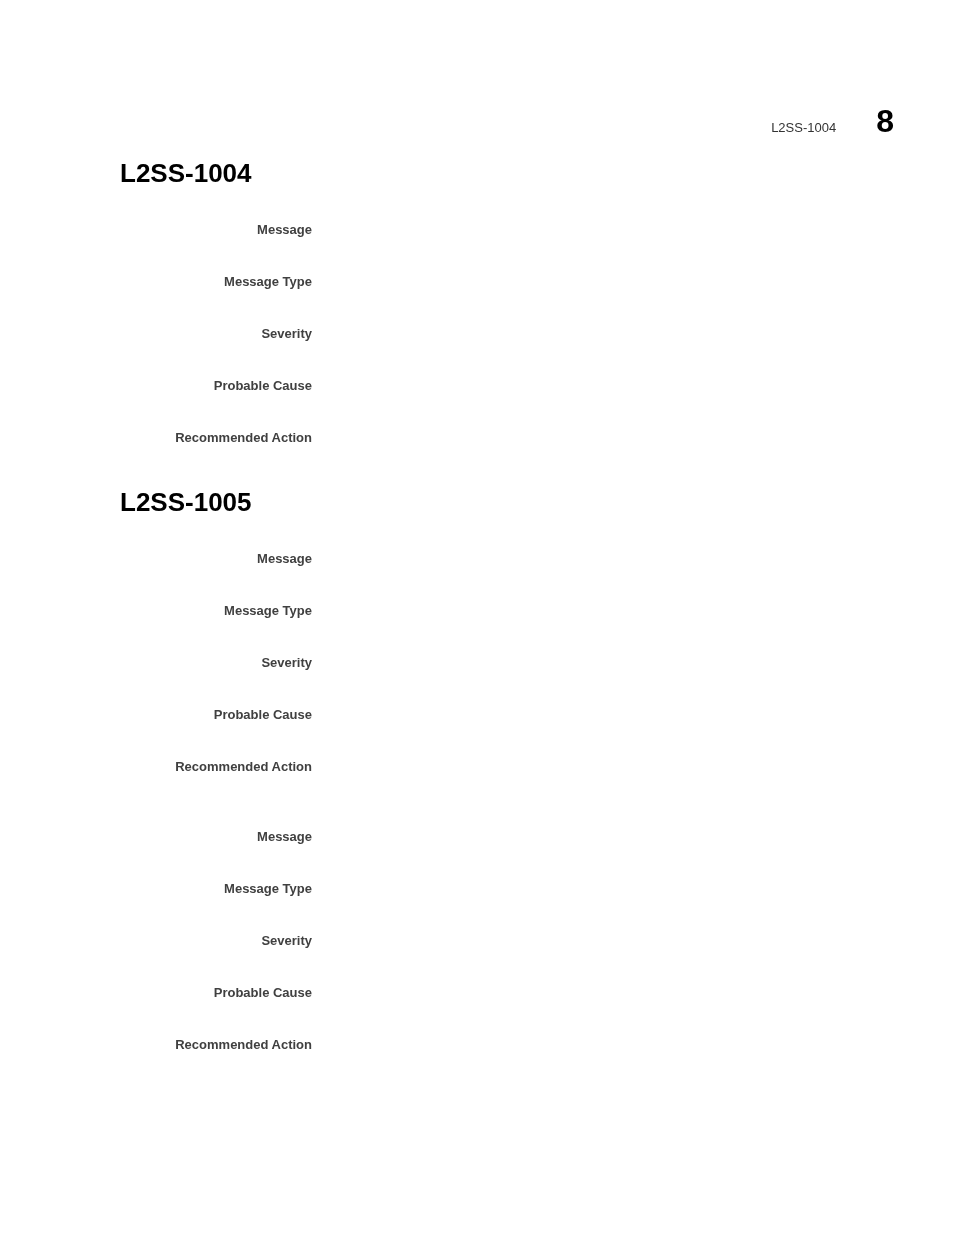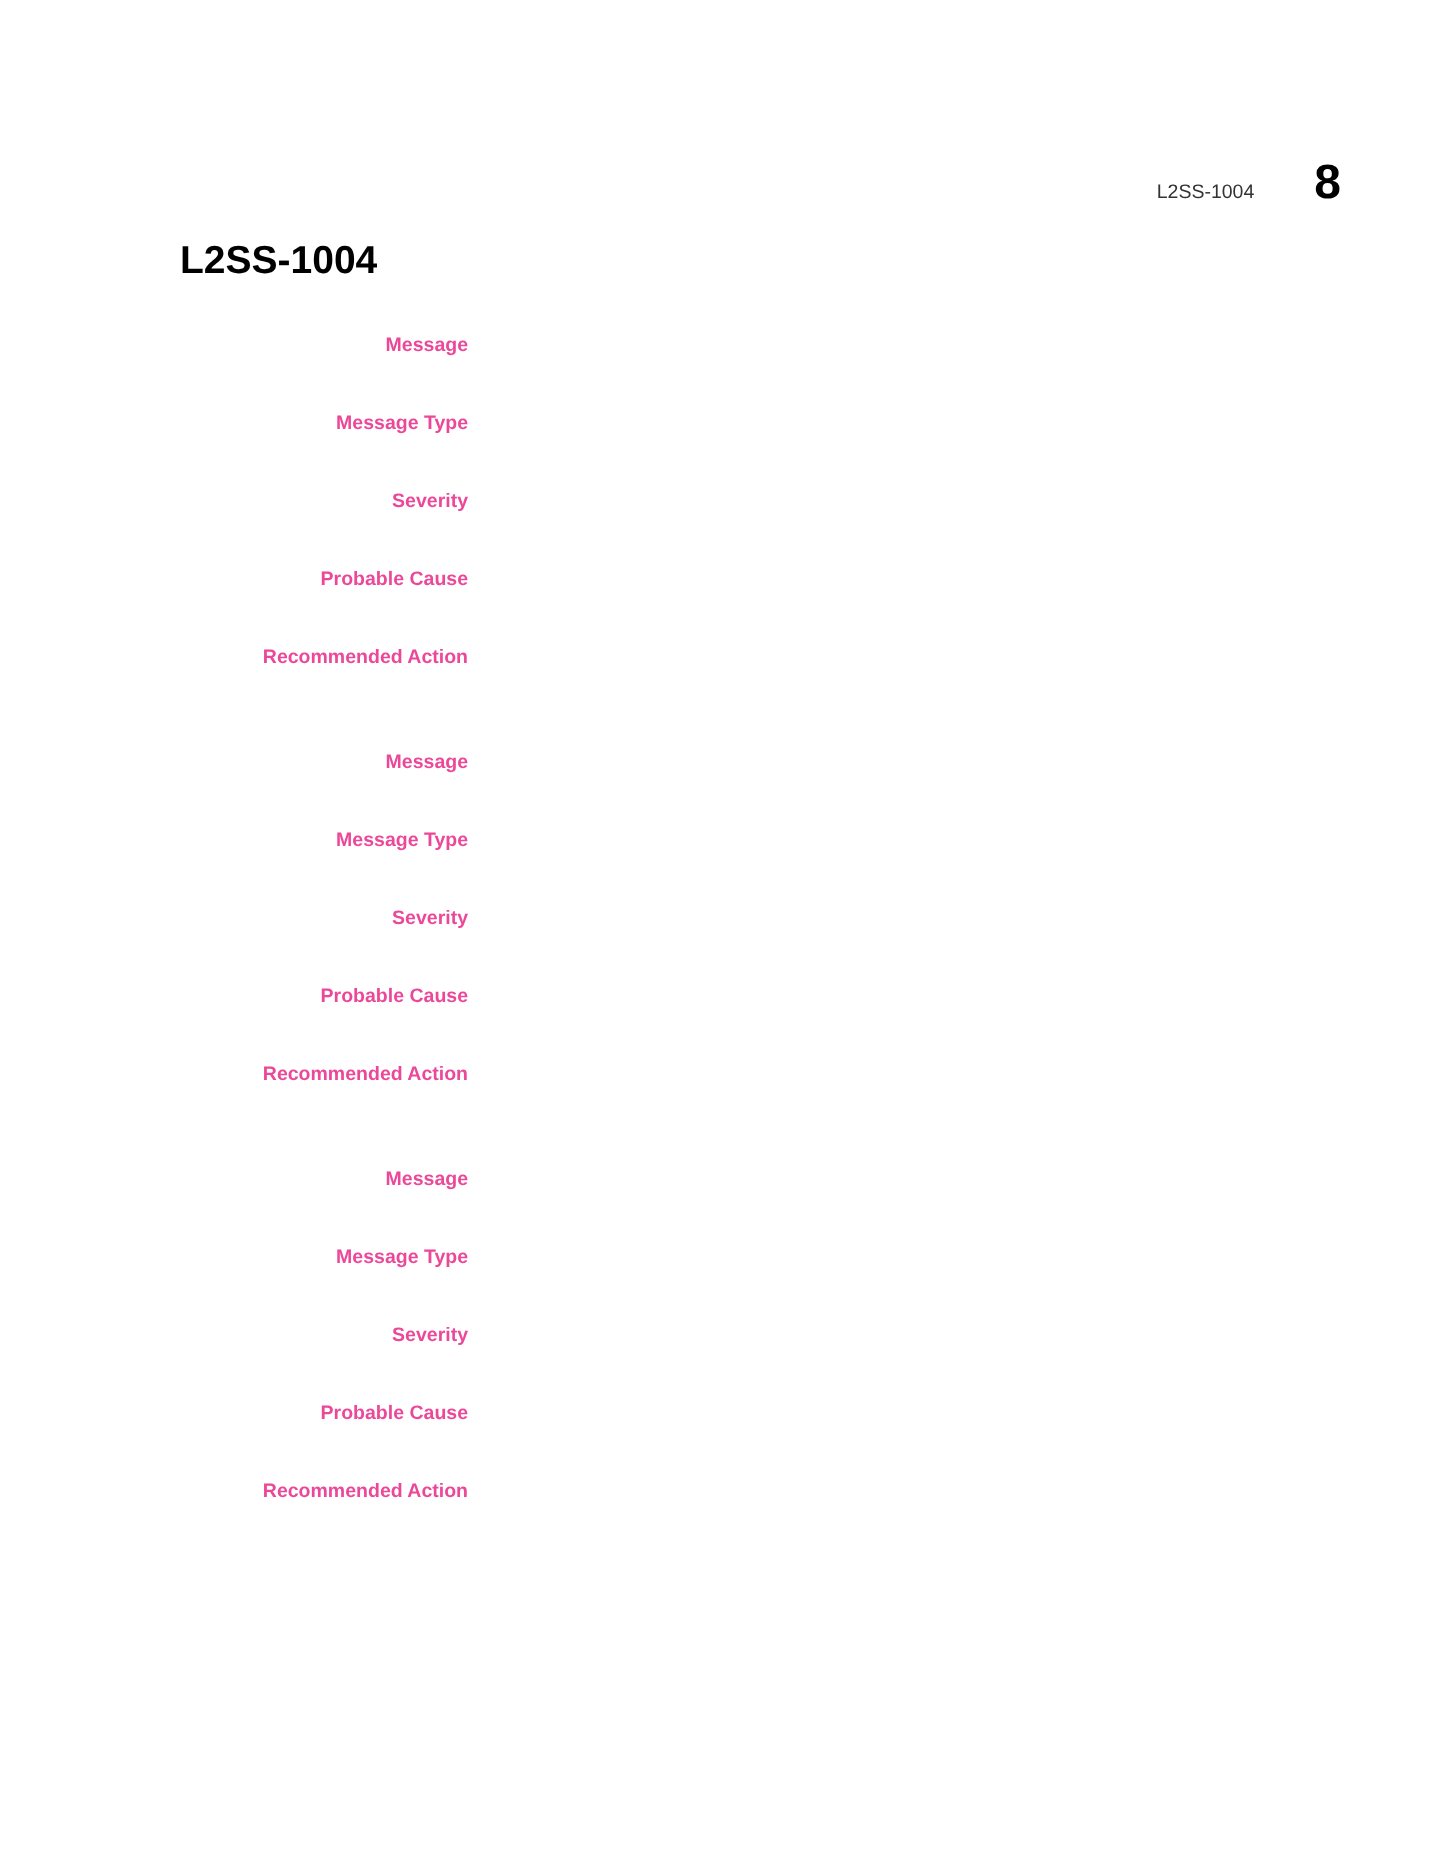--- a/index.html
+++ b/index.html
@@ -59,21 +59,21 @@
     }
 
     .field-label {
       width: 200px;
       min-width: 200px;
       text-align: right;
       font-size: 13px;
       font-weight: bold;
       padding-right: 20px;
       padding-top: 1px;
-      color: #ec4899;
+      color: #404040;
     }
 
     .field-value {
       flex: 1;
       font-size: 13px;
       color: #000;
     }
   </style>
 </head>
 <body>
@@ -108,20 +108,21 @@
       <div class="field-value"></div>
     </div>
 
     <div class="field-row">
       <div class="field-label">Recommended Action</div>
       <div class="field-value"></div>
     </div>
   </div>
 
   <div class="entry">
+    <div class="entry-title">L2SS-1005</div>
 
     <div class="field-row">
       <div class="field-label">Message</div>
       <div class="field-value"></div>
     </div>
 
     <div class="field-row">
       <div class="field-label">Message Type</div>
       <div class="field-value"></div>
     </div>

